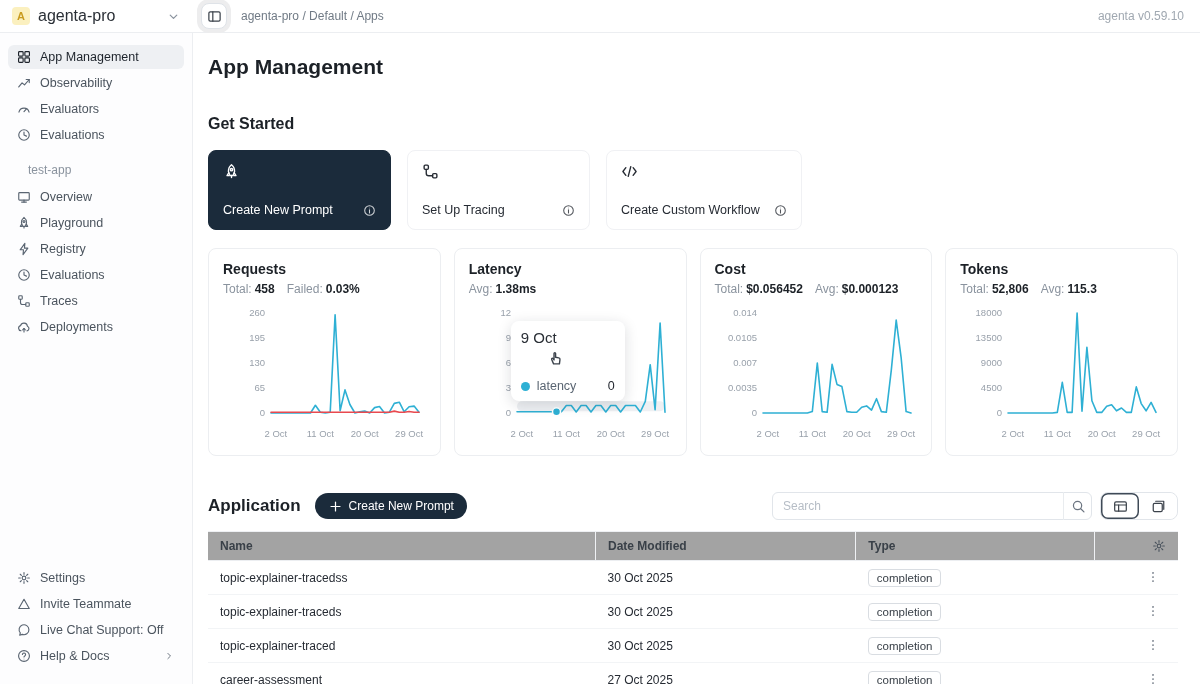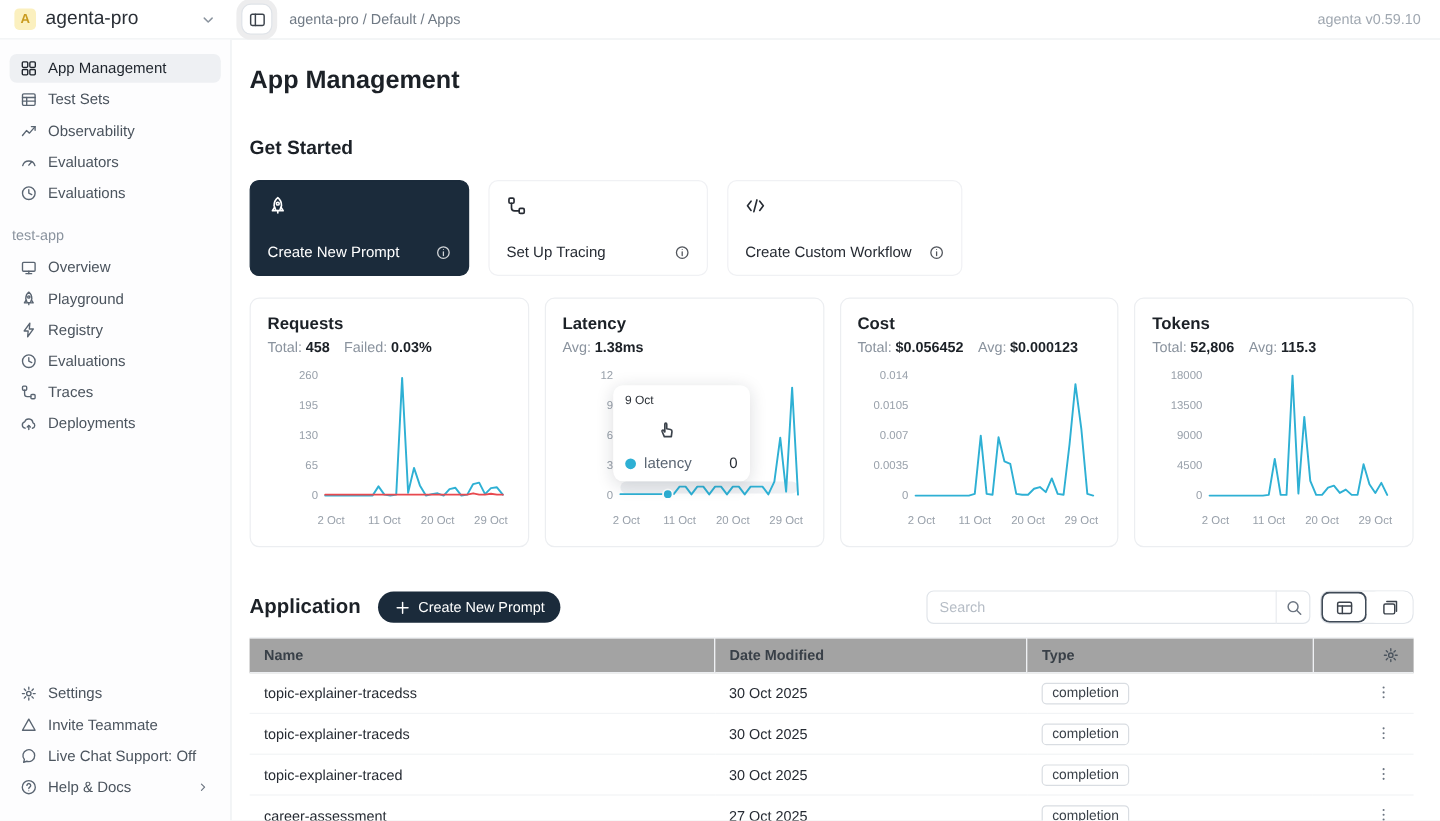--- a/index.html
+++ b/index.html
@@ -21,21 +21,21 @@
   
   .body{display:flex;height:652px;}
   .sidebar{width:193px;box-sizing:border-box;border-right:1px solid #eceef1;background:#fdfdfe;
            padding:12px 8px 2px 8px;display:flex;flex-direction:column;flex-shrink:0;}
   .side-item{display:flex;align-items:center;gap:9px;height:24px;margin-bottom:2px;
              padding:0 9px;border-radius:6px;font-size:12.5px;color:#4b545e;cursor:pointer;}
   .side-item .si-icon{display:flex;color:#5a6572;flex-shrink:0;}
   .side-item.active{background:#eef0f3;color:#1d232b;font-weight:500;}
   .side-item.active .si-icon{color:#1d232b;}
   .si-chev{margin-left:auto;color:#6b7480;display:flex;}
-  .side-section-label{font-size:12px;color:#8a939e;margin:14px 2px 8px 2px;}
+  .side-section-label{font-size:12px;color:#8a939e;margin:14px 2px 8px 20px;}
   .side-footer{margin-top:auto;padding-bottom:13px;}
   
   .main{flex:1;padding:0 22px 0 15px;overflow:hidden;position:relative;}
   h1.page-title{margin:22px 0 0 0;font-size:21px;font-weight:600;color:#1c2127;}
   h2.section-h{margin:36px 0 0 0;font-size:16px;font-weight:600;color:#1c2127;}
   .gs-row{margin-top:17px;display:flex;gap:16px;}
   .gs-card{min-width:183px;height:80px;box-sizing:border-box;border-radius:8px;padding:12px 14px;
            background:#fff;border:1px solid #f0f1f4;display:flex;flex-direction:column;
            justify-content:space-between;cursor:pointer;white-space:nowrap;}
   .gs-card.dark{background:#1b2b3b;border-color:#1b2b3b;color:#fff;}
@@ -48,21 +48,21 @@
   .chart-card{width:233px;height:208px;box-sizing:border-box;border:1px solid #eceef1;
               border-radius:8px;padding:12px 14px;background:#fff;position:relative;}
   .chart-title{font-size:14px;font-weight:600;color:#1c2127;}
   .chart-stats{margin-top:5px;font-size:12px;color:#8a939e;display:flex;gap:12px;}
   .chart-stats b{color:#1c2127;font-weight:700;margin-left:3px;}
   svg.chart{margin-top:5px;display:block;}
   .tooltip{position:absolute;left:56px;top:72px;width:114px;height:80px;background:#fff;
            border-radius:8px;box-shadow:0 3px 14px rgba(20,30,40,.15);padding:8px 10px;
            box-sizing:border-box;z-index:5;display:flex;flex-direction:column;
            justify-content:space-between;}
-  .tt-date{font-size:10px;font-weight:500;color:#2a2f36;}
+  .tt-date{font-size:15px;font-weight:500;color:#2a2f36;}
   .tt-row{display:flex;align-items:center;font-size:12.5px;color:#5a6572;}
   .tt-dot{width:9px;height:9px;border-radius:50%;margin-right:7px;flex-shrink:0;}
   .tt-val{margin-left:auto;color:#262b33;}
   .tt-cursor{position:absolute;left:36px;top:28px;color:#3b424b;}
   
   .app-row{margin-top:36px;display:flex;align-items:center;}
   .app-title{margin:0;font-size:17px;font-weight:600;color:#1c2127;}
   .pill-btn{margin-left:14px;height:26px;border:none;border-radius:14px;background:#1b2b3b;
             color:#fff;font-size:12px;display:flex;align-items:center;gap:6px;padding:0 13px;
             cursor:pointer;font-family:inherit;}
@@ -126,31 +126,20 @@
           <div class="side-item active">
     <span class="si-icon">
               <svg width="14" height="14" viewBox="0 0 16 16" fill="none" stroke="currentColor" stroke-width="1.3" stroke-linecap="round" stroke-linejoin="round">
                 <rect x="1.8" y="1.8" width="5.2" height="5.2" rx="1"></rect>
                 <rect x="9" y="1.8" width="5.2" height="5.2" rx="1"></rect>
                 <rect x="1.8" y="9" width="5.2" height="5.2" rx="1"></rect>
                 <rect x="9" y="9" width="5.2" height="5.2" rx="1"></rect>
               </svg>
             </span>
     <span class="si-label">App Management</span>
-  </div>
-          <div class="side-item">
-    <span class="si-icon">
-              <svg width="14" height="14" viewBox="0 0 16 16" fill="none" stroke="currentColor" stroke-width="1.3" stroke-linecap="round" stroke-linejoin="round">
-                <rect x="2" y="2.5" width="12" height="11" rx="1.2"></rect>
-                <line x1="2" y1="6" x2="14" y2="6"></line>
-                <line x1="2" y1="9.5" x2="14" y2="9.5"></line>
-                <line x1="6" y1="6" x2="6" y2="13.5"></line>
-              </svg>
-            </span>
-    <span class="si-label">Test Sets</span>
   </div>
           <div class="side-item">
     <span class="si-icon">
               <svg width="14" height="14" viewBox="0 0 16 16" fill="none" stroke="currentColor" stroke-width="1.3" stroke-linecap="round" stroke-linejoin="round">
                 <polyline points="2,12.5 5.8,7.8 8.6,10.2 14,4"></polyline>
                 <polyline points="10.5,4 14,4 14,7.5"></polyline>
               </svg>
             </span>
     <span class="si-label">Observability</span>
   </div>

